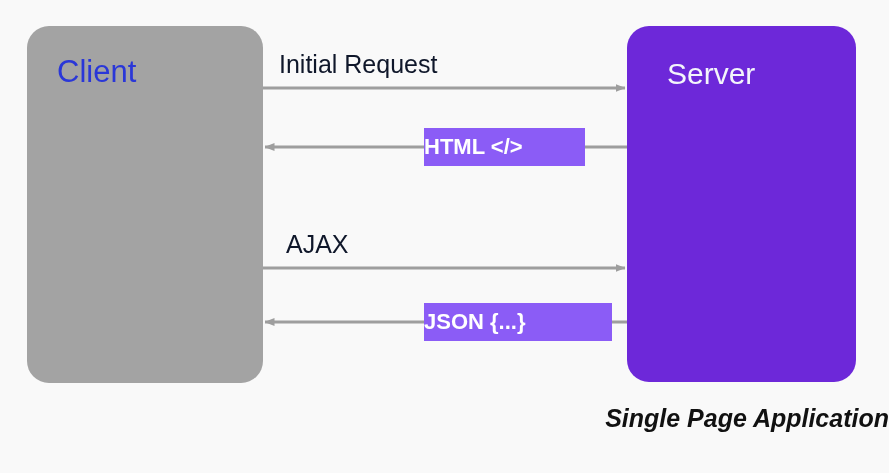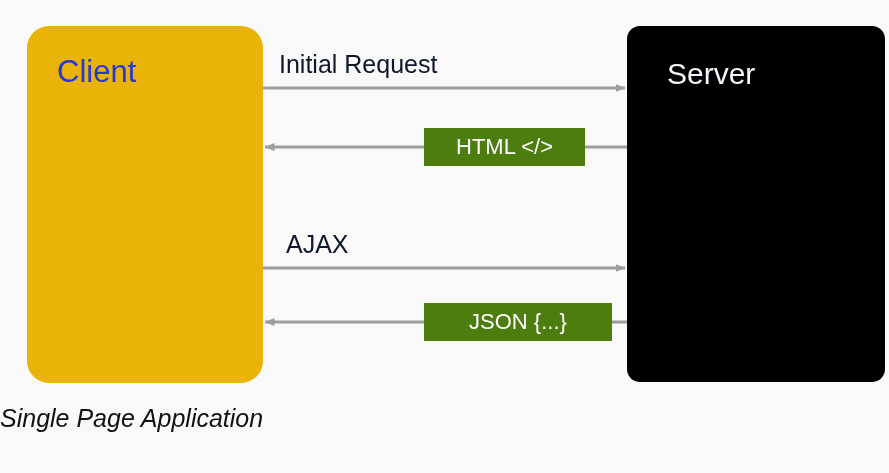--- a/index.html
+++ b/index.html
@@ -23,29 +23,28 @@
     display: flex;
     justify-content: flex-start;
     align-items: flex-start;
     box-sizing: border-box;
   }
   #client-node {
     left: 27px;
     top: 26px;
     width: 236px;
     height: 357px;
-    background: #eab308;
+    background: #a3a3a3;
   }
   #server-node {
     left: 627px;
     top: 26px;
-    width: 258px;
+    width: 229px;
     height: 356px;
-    background: #000000;
-    border-radius: 13px;
+    background: #6d28d9;
   }
   .node-label {
     position: absolute;
     white-space: nowrap;
     font-weight: 400;
   }
   #client-label {
     left: 30px;
     top: 28px;
     font-size: 31px;
@@ -74,41 +73,42 @@
     white-space: nowrap;
     font-size: 25px;
     color: #0f172a;
   }
   #edge-label-initial-request { left: 279px; top: 50px; }
   #edge-label-ajax           { left: 286px; top: 230px; }
 
   
   .badge {
     position: absolute;
-    background: #4d7c0f;
+    background: #8b5cf6;
     color: #ffffff;
     font-size: 22px;
     display: flex;
     align-items: center;
-    justify-content: center;
+    justify-content: flex-start;
     white-space: nowrap;
     box-sizing: border-box;
+    font-weight: bold;
   }
   #badge-html { left: 424px; top: 128px; width: 161px; height: 38px; }
   #badge-json { left: 424px; top: 303px; width: 188px; height: 38px; }
 
   
   #diagram-caption {
     position: absolute;
     left: 0;
     top: 404px;
     width: 889px;
-    text-align: left;
+    text-align: right;
     font-size: 25px;
-    font-weight: normal;
+    font-weight: bold;
     font-style: italic;
     color: #111111;
   }
 </style>
 </head>
 <body>
 
 <div id="canvas">
 
   <div class="node" id="client-node">

